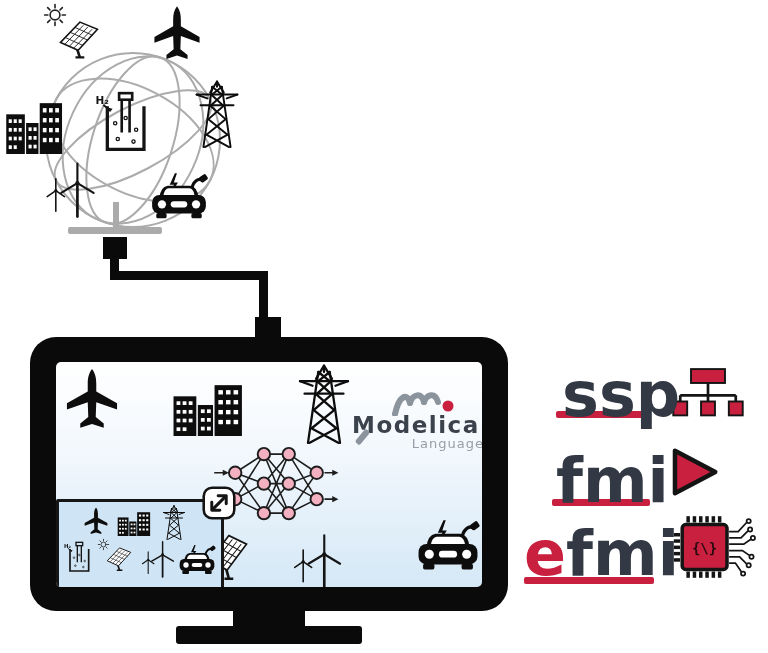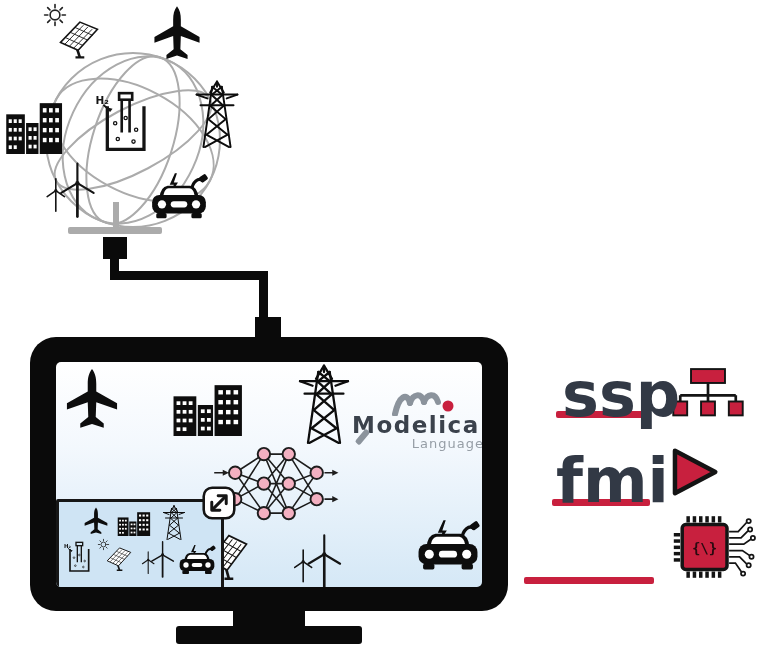--- a/index.html
+++ b/index.html
@@ -351,17 +351,20 @@
       <use href="#sym-hierarchy"></use>
     </svg>
 
   <div class="abs underline" style="left:552px;top:499px;width:98px;"></div>
   <div class="abs logo-text fmi-text">fmi</div>
   <svg class="abs" style="left:666px;top:444px;" width="56" height="56" viewBox="0 0 100 100">
       <use href="#sym-play"></use>
     </svg>
 
   <div class="abs underline" style="left:524px;top:577px;width:130px;"></div>
+  <div class="abs logo-text efmi-text">
+    <span class="efmi-e">e</span><span>fmi</span>
+  </div>
   <svg class="abs" style="left:662px;top:512px;" width="102" height="70" viewBox="0 0 140 100">
       <use href="#sym-chip"></use>
     </svg>
 
 </div>
 
 </body></html>

